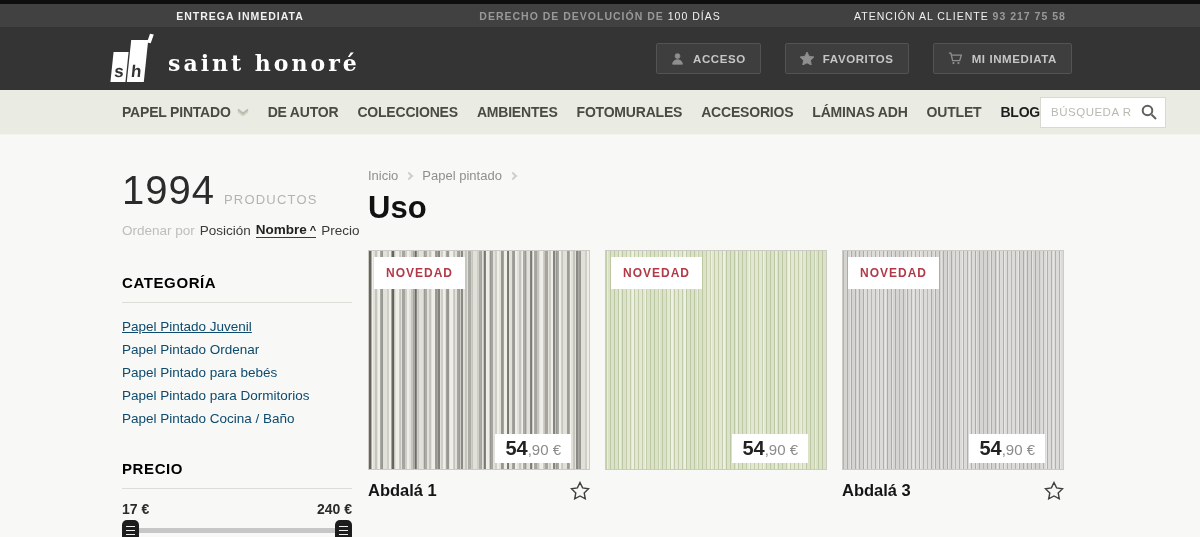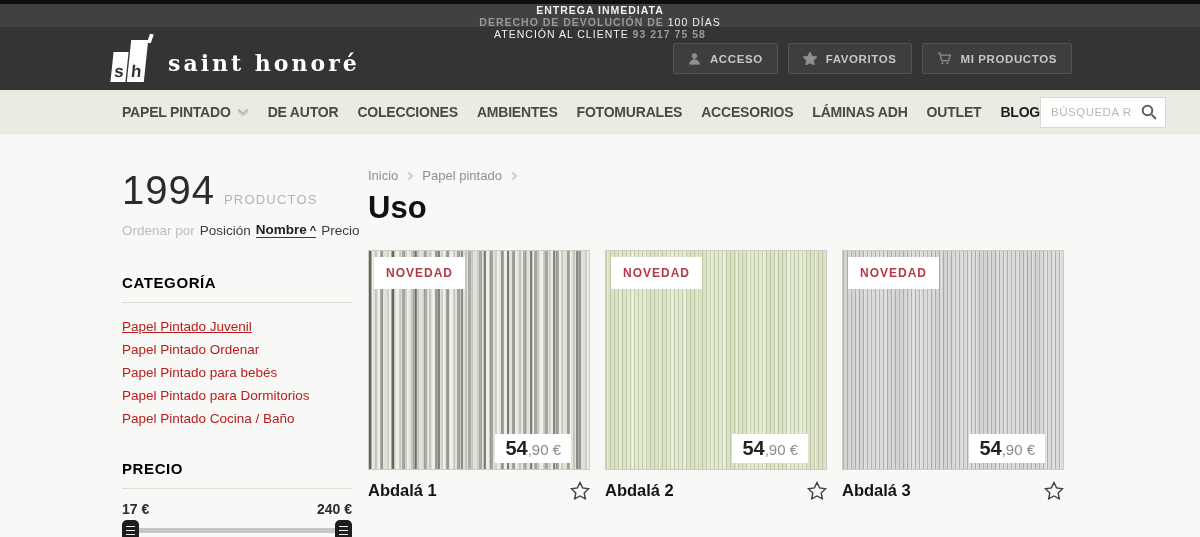--- a/index.html
+++ b/index.html
@@ -1,41 +1,41 @@
 <!DOCTYPE html>
 <html><head>
 <meta charset="utf-8">
 <style>
   * { margin:0; padding:0; box-sizing:border-box; }
   body { font-family:"Liberation Sans", sans-serif; background:#f8f9f7; }
   .page { width:1200px; height:537px; overflow:hidden; background:#f8f9f7; }
 
   
   .topbar { height:27px; background:#414141; border-top:4px solid #0e0e0e;
-            display:flex; align-items:center; padding:0 60px;flex-direction:column; }
+            display:flex; align-items:center; padding:0 60px; }
   .tb-item { flex:1; text-align:center; font-size:10.5px; font-weight:bold;
              letter-spacing:1px; color:#f1f1f1; white-space:nowrap; }
   .tb-grey { color:#999999; font-weight:bold; }
   .tb-strong { color:#f1f1f1; font-weight:normal; }
 
   
   .header { height:63px; background:#343434; display:flex; align-items:center;
             justify-content:space-between; padding:0 128px 0 112px; }
   .logo { display:flex; align-items:flex-end; gap:22px; cursor:pointer; }
   .logo-mark { display:flex; align-items:flex-end; gap:2px; height:46px; padding-top:2px; }
   .panel { background:#ffffff; display:flex; align-items:flex-end; justify-content:center;
            transform:skewX(-6deg); color:#343434; font-weight:bold; font-size:17px; line-height:1; }
   .panel.p1 { width:15px; height:30px; padding-bottom:2px; }
   .panel.p2 { width:17px; height:42px; padding-bottom:2px; position:relative; }
   .panel.p2::after { content:""; position:absolute; top:-6px; right:-4px; width:4px; height:9px;
                      background:#ffffff; transform:rotate(14deg); }
   .panel i { font-style:normal; }
   .logo-text { color:#ffffff; font-family:"DejaVu Serif", serif; font-weight:bold;
                font-size:22px; letter-spacing:3px; padding-bottom:6px; }
-  .header-actions { display:flex; gap:10px; }
+  .header-actions { display:flex; gap:24px; }
   .hbtn { display:flex; align-items:center; gap:9px; height:31px; padding:0 14px;
           background:#3e3e3e; border:1px solid #535353; border-radius:2px;
           color:#c6c6c6; font-size:11.5px; font-weight:bold; letter-spacing:0.6px;
           font-family:"Liberation Sans", sans-serif; cursor:pointer; }
   .hbtn svg { stroke:#8f8f8f; fill:#8f8f8f; }
 
   
   .nav { height:45px; background:#eaece3; display:flex; align-items:center;
          padding:0 133px 0 122px; border-bottom:1px solid #f2f3ee; }
   .nav-items { display:flex; align-items:center; gap:19px; flex:1; }
@@ -60,21 +60,21 @@
               font-size:13.5px; white-space:nowrap; }
   .sort-label { color:#bdbdbd; }
   .sort-opt { color:#3b3b3b; text-decoration:none; cursor:pointer; }
   .sort-opt.active { font-weight:bold; border-bottom:1px solid #3b3b3b; color:#222; }
   .sort-opt .caret { font-size:11px; margin-left:3px; }
   .side-title { font-size:15px; font-weight:bold; color:#000000; letter-spacing:0.6px;
                 margin-top:36px; }
   .side-rule { border:none; border-top:1px solid #ddddd7; margin:11px 0 12px; }
   .cat-list { list-style:none; }
   .cat-list li { line-height:22px; }
-  .cat-list a { font-size:13.5px; color:#b91c1c; text-decoration:none; cursor:pointer; }
+  .cat-list a { font-size:13.5px; color:#0c4a6e; text-decoration:none; cursor:pointer; }
   .cat-list li.active a { text-decoration:underline; }
   .price-title { margin-top:30px; }
   .price-range { display:flex; justify-content:space-between; font-size:14px;
                  font-weight:bold; color:#2b2b2b; margin-top:2px; }
   .slider { position:relative; height:22px; margin-top:3px; }
   .slider .track { position:absolute; left:6px; right:6px; top:8px; height:5px;
                    background:#c7c7c7; border-radius:3px; }
   .handle { position:absolute; top:0; width:17px; height:21px; background:#1d1d1d;
             border-radius:5px; cursor:pointer; }
   .handle::after { content:""; position:absolute; left:4px; top:6px; width:9px; height:10px;
@@ -160,21 +160,21 @@
             <path d="M8 0l2.4 4.9 5.6.8-4 3.9.9 5.4L8 12.5 3.1 15l.9-5.4-4-3.9 5.6-.8z"></path>
           </svg>
         <span>FAVORITOS</span>
       </button>
       <button class="hbtn">
         <svg width="15" height="13" viewBox="0 0 18 15" fill="none" stroke-width="1.6">
             <path d="M1 1h2.5l2 9h8.5l2-6.5H4.5" fill="none"></path>
             <circle cx="6.5" cy="13" r="1.3" stroke="none"></circle>
             <circle cx="12.5" cy="13" r="1.3" stroke="none"></circle>
           </svg>
-        <span>MI PRODUCTOS</span>
+        <span>MI INMEDIATA</span>
       </button>
     </div>
   </div>
 
   <div class="nav">
     <div class="nav-items">
       <a class="nav-item">
         <span>PAPEL PINTADO</span>
         <svg width="12" height="8" viewBox="0 0 12 8" fill="none" stroke="#b7bcab" stroke-width="1.8">
             <path d="M1 1.5l5 4 5-4"></path>
@@ -266,28 +266,20 @@
           </div>
         </div>
 
         <div class="card">
           <a class="card-image swatch-2">
             <span class="badge">NOVEDAD</span>
             <span class="price-tag">
               <b>54</b><span>,90 €</span>
             </span>
           </a>
-          <div class="name-row">
-            <a class="pname">Abdalá 2</a>
-            <span class="fav-star">
-              <svg width="20" height="19" viewBox="0 0 20 19" fill="none" stroke="#3f3f3f" stroke-width="1.4">
-                  <path d="M10 1.5l2.6 5.4 6 .8-4.4 4.2 1.1 5.9L10 15l-5.3 2.8 1.1-5.9L1.4 7.7l6-.8z"></path>
-                </svg>
-            </span>
-          </div>
         </div>
 
         <div class="card">
           <a class="card-image swatch-3">
             <span class="badge">NOVEDAD</span>
             <span class="price-tag">
               <b>54</b><span>,90 €</span>
             </span>
           </a>
           <div class="name-row">

